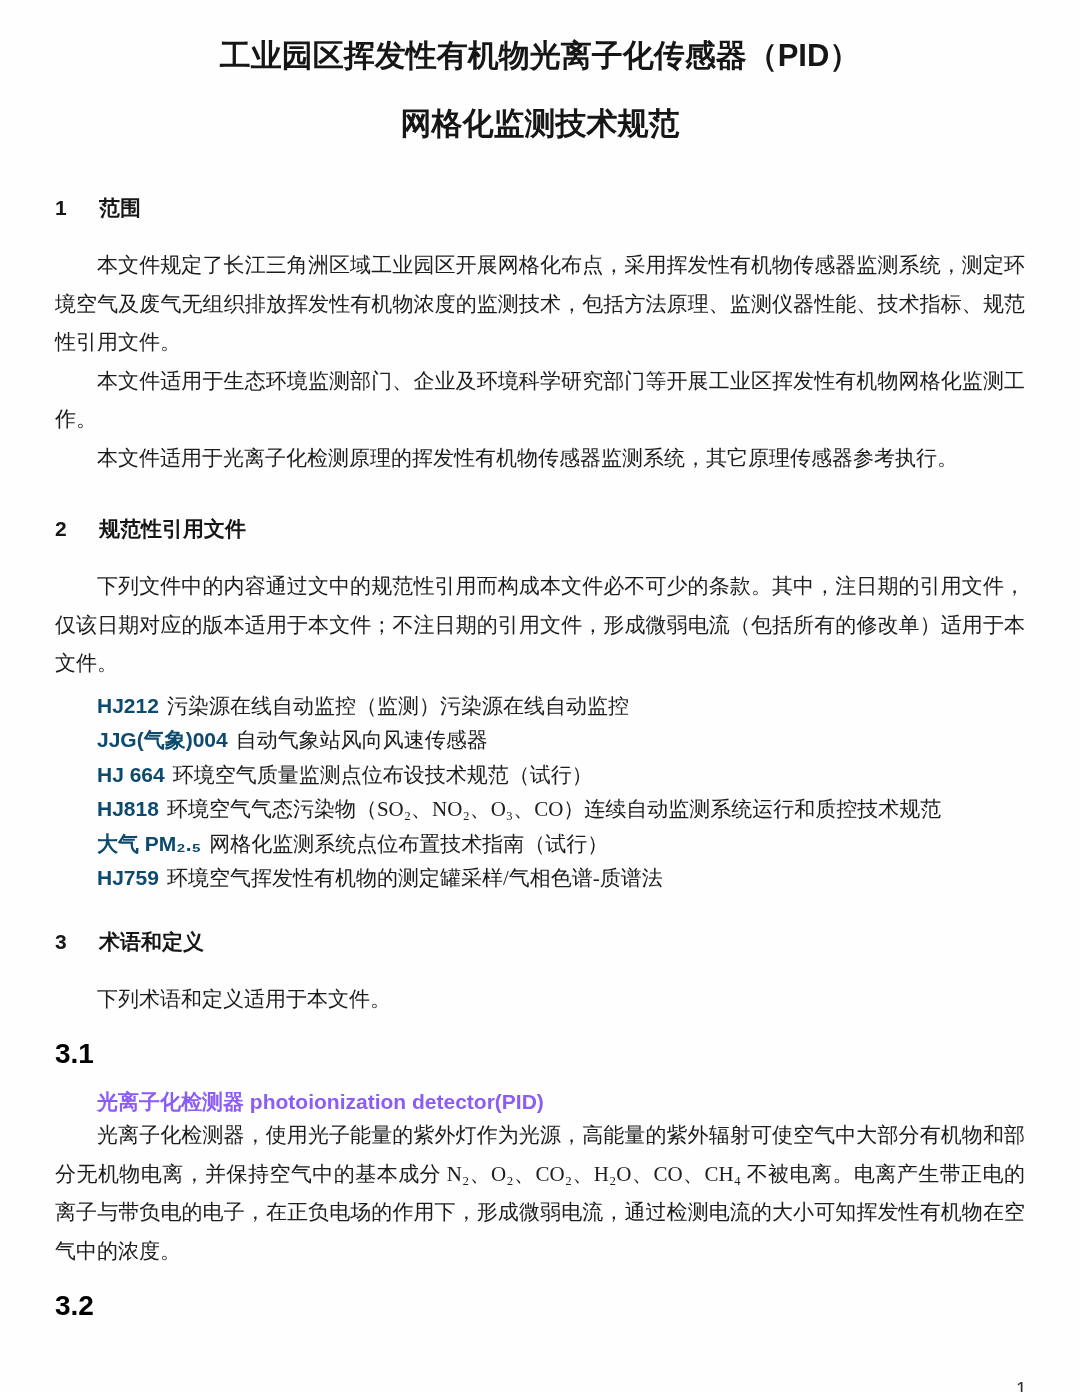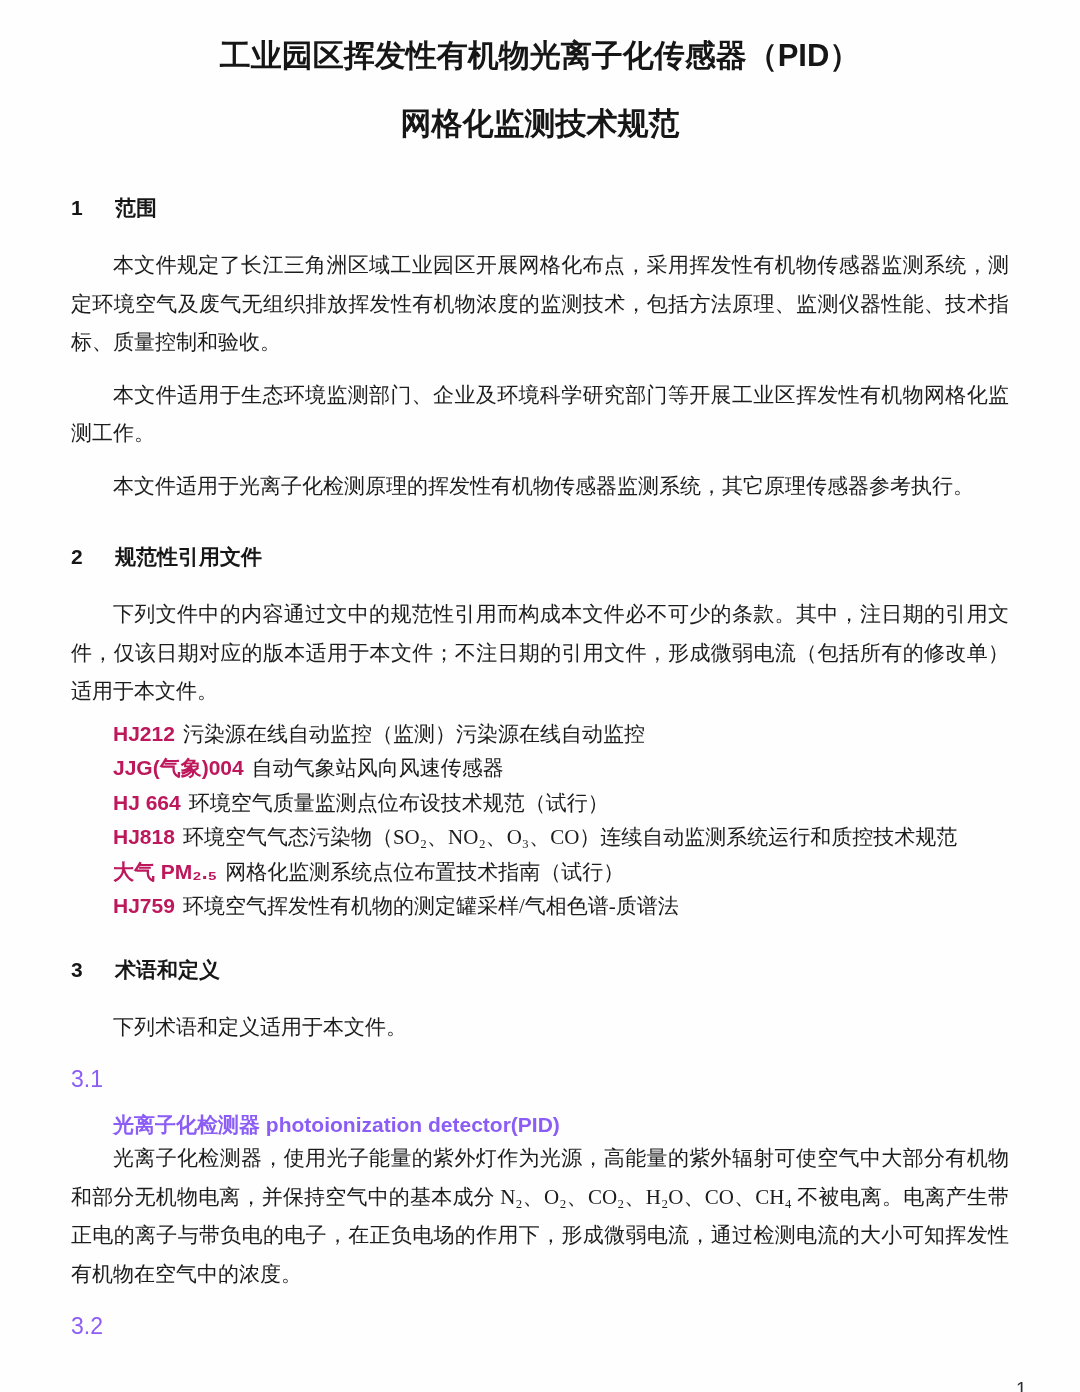--- a/index.html
+++ b/index.html
@@ -10,21 +10,21 @@
   .page {
     position: relative;
     width: 1080px;
     height: 1392px;
     margin: 0 auto;
     background: #fefefe;
     color: #1c1c1c;
     font-family: "Liberation Serif", serif;
     overflow: hidden;
     box-sizing: border-box;
-    padding: 0 71px;
+    padding: 0 55px;
   }
   .doc-title {
     padding-top: 38px;
     text-align: center;
     font-family: "Liberation Sans", sans-serif;
     font-weight: bold;
     font-size: 31px;
     line-height: 36px;
     color: #161616;
   }
@@ -44,43 +44,44 @@
     margin: 0;
     font-size: 21px;
     line-height: 38.5px;
     text-indent: 2em;
     text-align: justify;
     color: #1c1c1c;
   }
 
   .h1 { margin-top: 52px; }
   .p-mt-lg { margin-top: 24px; }
-  .p-mt { margin-top: 14px; }
+  .p-mt { margin-top: 0; }
   .h2 { margin-top: 38px; }
   .h3 { margin-top: 32px; }
 
   .ref-list { margin-top: 6px; }
   .ref-item {
     font-size: 21px;
     line-height: 34.5px;
     padding-left: 2em;
     white-space: nowrap;
   }
   .ref-code {
     font-family: "Liberation Sans", sans-serif;
     font-weight: bold;
-    color: #be185d;
+    color: #0c4a6e;
     margin-right: 8px;
   }
 
   .term-number {
     margin-top: 20px;
     font-family: "Liberation Sans", sans-serif;
-    font-size: 23px;
-    color: #8b5cf6;
+    font-size: 28px;
+    color: #000000;
+    font-weight: bold;
   }
   .term-title {
     margin-top: 18px;
     padding-left: 2em;
     font-family: "Liberation Sans", sans-serif;
     font-weight: bold;
     font-size: 21px;
     color: #8b5cf6;
   }
   .term-def { margin-top: 0; }
@@ -101,21 +102,21 @@
 
   <div class="doc-title">
     <div class="t-line1">工业园区挥发性有机物光离子化传感器（PID）</div>
     <div class="t-line2">网格化监测技术规范</div>
   </div>
 
   <div class="sec-heading h1">
     <span class="sec-num">1</span>
     <span class="sec-title">范围</span>
   </div>
-  <p class="body-p p-mt-lg">本文件规定了长江三角洲区域工业园区开展网格化布点，采用挥发性有机物传感器监测系统，测定环境空气及废气无组织排放挥发性有机物浓度的监测技术，包括方法原理、监测仪器性能、技术指标、质量控制和验收。</p>
+  <p class="body-p p-mt-lg">本文件规定了长江三角洲区域工业园区开展网格化布点，采用挥发性有机物传感器监测系统，测定环境空气及废气无组织排放挥发性有机物浓度的监测技术，包括方法原理、监测仪器性能、技术指标、规范性引用文件。</p>
   <p class="body-p p-mt">本文件适用于生态环境监测部门、企业及环境科学研究部门等开展工业区挥发性有机物网格化监测工作。</p>
   <p class="body-p p-mt">本文件适用于光离子化检测原理的挥发性有机物传感器监测系统，其它原理传感器参考执行。</p>
 
   <div class="sec-heading h2">
     <span class="sec-num">2</span>
     <span class="sec-title">规范性引用文件</span>
   </div>
   <p class="body-p p-mt-lg">下列文件中的内容通过文中的规范性引用而构成本文件必不可少的条款。其中，注日期的引用文件，仅该日期对应的版本适用于本文件；不注日期的引用文件，形成微弱电流（包括所有的修改单）适用于本文件。</p>
 
   <div class="ref-list">

